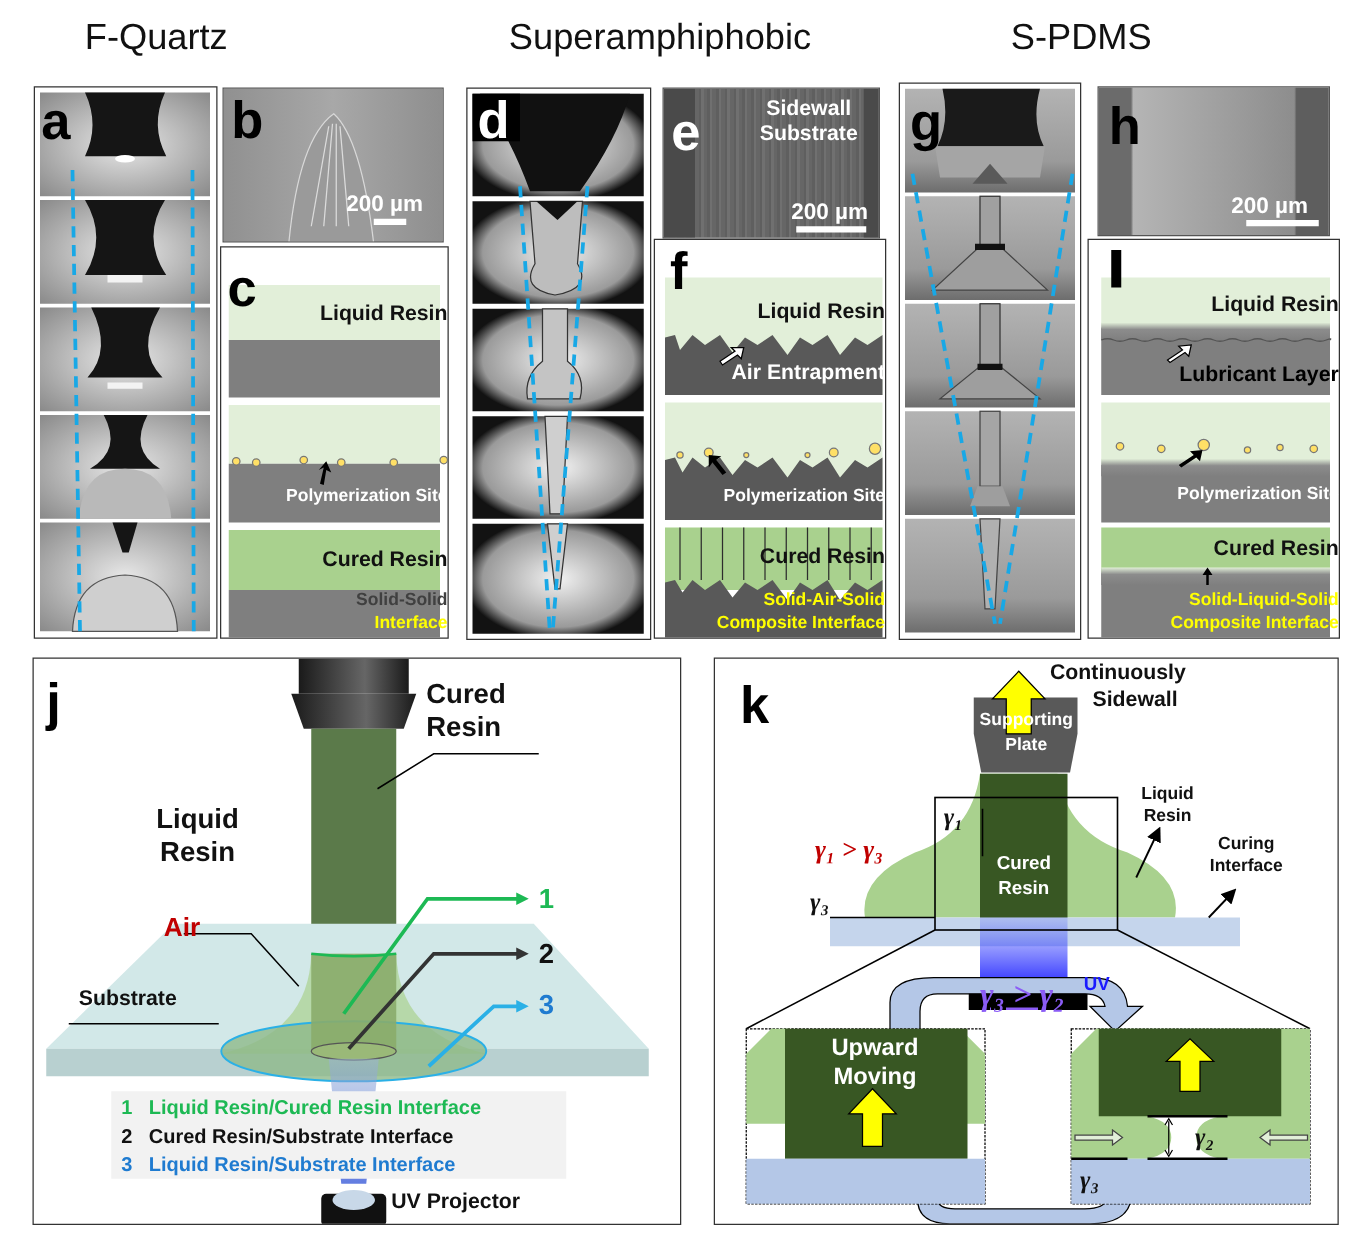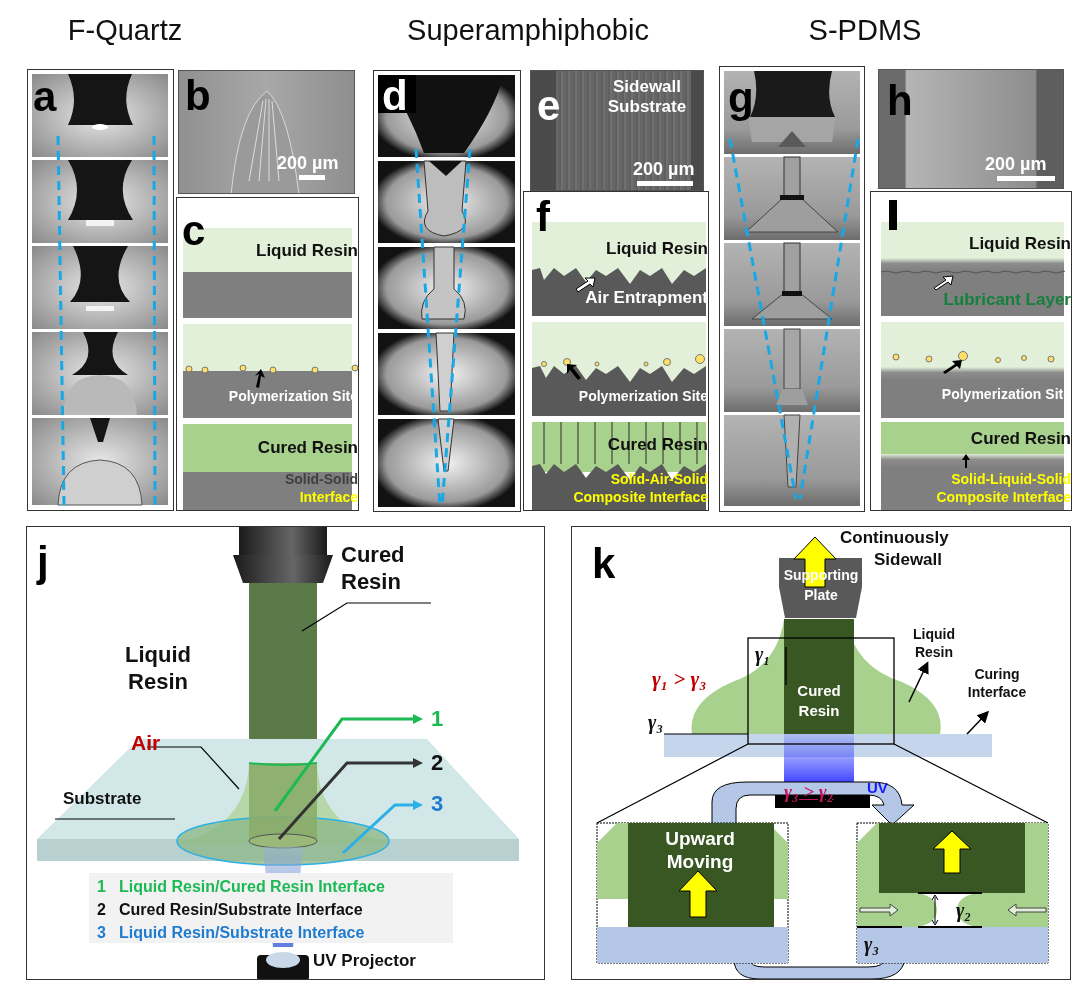--- a/index.html
+++ b/index.html
@@ -268,21 +268,21 @@
         <circle cx="180" cy="167" r="3"></circle>
       </g>
     <path d="M72 180 L84 172 L81 169 L91 168 L89 177 L86 174 L74 182 Z" fill="#000"></path>
     <path d="M63 96 L75 88 L72 85 L82 84 L80 93 L77 90 L65 98 Z" fill="#fff" stroke="#000" stroke-width="1"></path>
     <rect x="10" y="230" width="183" height="36" fill="#a9d18e"></rect>
     <rect x="10" y="266" width="183" height="52" fill="#7f7f7f"></rect>
     <rect x="10" y="262" width="183" height="14" fill="url(#lub)"></rect>
     <path d="M94 276 L94 268 L91 268 L95 262 L99 268 L96 268 L96 276 Z" fill="#000"></path>
   </svg>
   <div class="ctext" style="top:42px;left:20px;font-size:17px;color:#111;">Liquid Resin</div>
-  <div class="ctext" style="top:98px;font-size:17px;color:#15803d;">Lubricant Layer</div>
+  <div class="ctext" style="top:98px;font-size:17px;color:#000000;">Lubricant Layer</div>
   <div class="ctext" style="top:194px;font-size:14px;color:#fff;">Polymerization Site</div>
   <div class="ctext" style="top:237px;left:30px;font-size:17px;color:#111;">Cured Resin</div>
   <div class="ctext" style="top:279px;font-size:14px;color:#ffff00;">Solid-Liquid-Solid</div>
   <div class="ctext" style="top:297px;font-size:14px;color:#ffff00;">Composite Interface</div>
   <div style="position:absolute;left:18px;top:8px;width:8px;height:30px;background:#000;"></div>
   <div class="plabel" style="left:12px;top:-2px;color:#000;font-size:0;">i</div>
 </div>
 
 <div class="panel-frame" style="left:26px;top:526px;width:519px;height:454px;">
   <svg width="517" height="452" style="position:absolute;left:0;top:0">
@@ -434,20 +434,20 @@
     <div>Interface</div>
   </div>
   <div class="b-text" style="position:absolute;left:212px;top:154px;width:70px;text-align:center;font-size:15px;line-height:20px;color:#fff;">
     <div>Cured</div>
     <div>Resin</div>
   </div>
   <div class="b-text" style="position:absolute;left:295px;top:252px;font-size:15px;color:#1a1aff;">UV</div>
   <div class="serif" style="position:absolute;left:183px;top:116px;font-size:20px;color:#111;">γ₁</div>
   <div class="serif" style="position:absolute;left:76px;top:184px;font-size:20px;color:#111;">γ₃</div>
   <div class="serif" style="position:absolute;left:80px;top:140px;font-size:21px;color:#c00000;">γ₁ &gt; γ₃</div>
-  <div class="serif" style="position:absolute;left:212px;top:254px;font-size:19px;color:#be185d;text-decoration:underline;">γ₃ &gt; γ₂</div>
+  <div class="serif" style="position:absolute;left:212px;top:254px;font-size:26px;color:#8b5cf6;text-decoration:underline;">γ₃ &gt; γ₂</div>
   <div class="b-text" style="position:absolute;left:66px;top:300px;width:124px;text-align:center;font-size:19px;line-height:23px;color:#fff;">
     <div>Upward</div>
     <div>Moving</div>
   </div>
   <div class="serif" style="position:absolute;left:384px;top:372px;font-size:20px;color:#111;">γ₂</div>
   <div class="serif" style="position:absolute;left:292px;top:406px;font-size:20px;color:#111;">γ₃</div>
 </div>
 
 </body></html>

